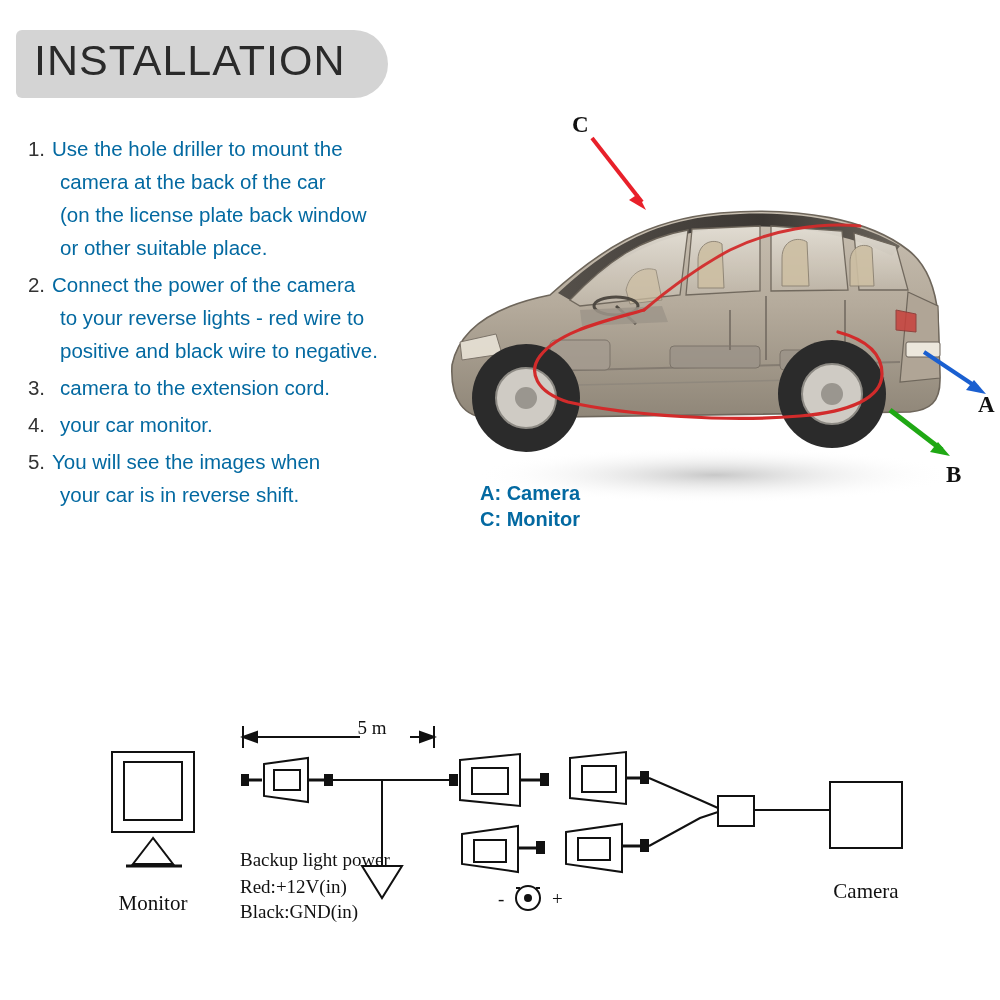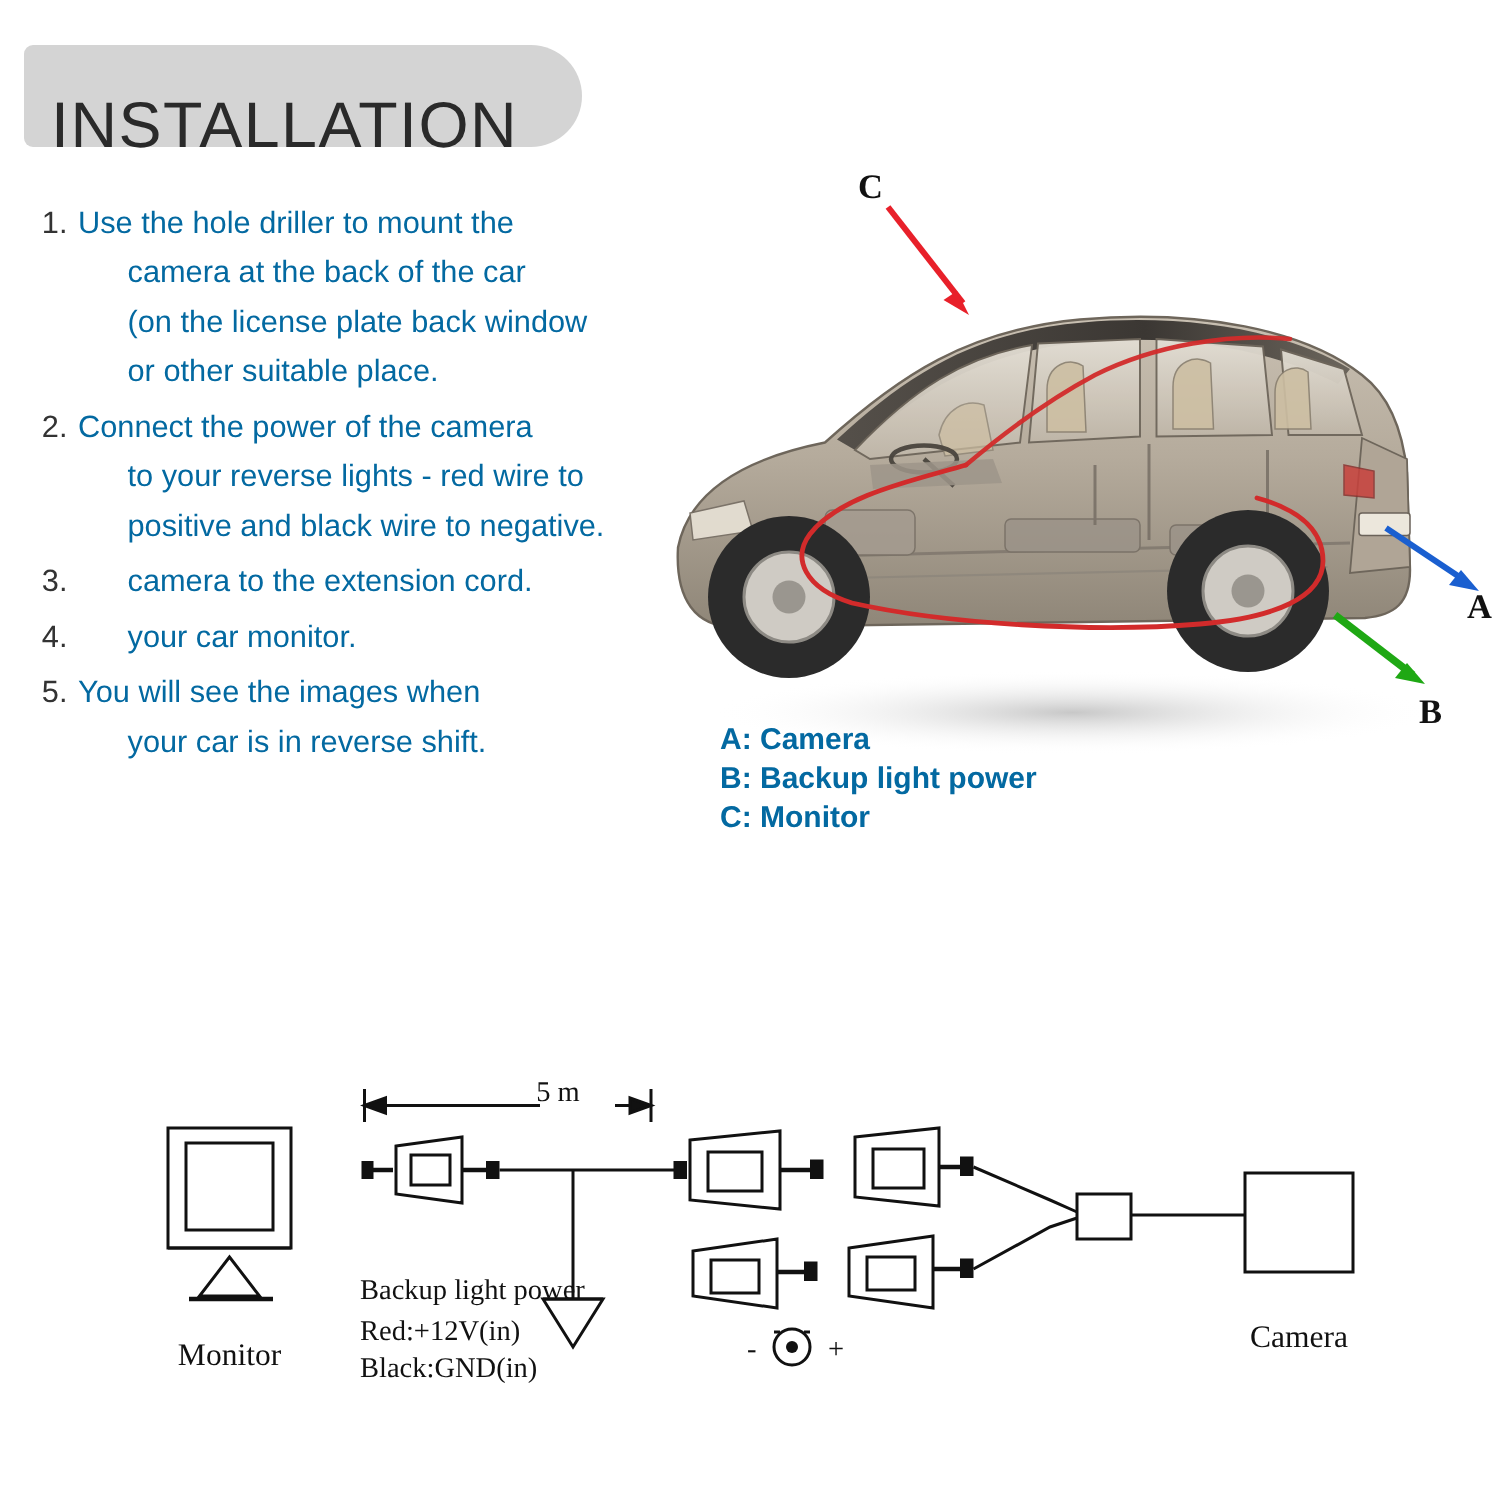--- a/index.html
+++ b/index.html
@@ -28,21 +28,20 @@
   }
   .title-text {
     position: absolute;
     left: 34px;
     top: 36px;
     font-size: 43px;
     letter-spacing: 1px;
     font-weight: 400;
     color: #2a2a2a;
     font-family: "Liberation Sans", sans-serif;
-    margin-top: 24px;
   }
 
   
   .steps {
     position: absolute;
     left: 22px;
     top: 132px;
     width: 410px;
   }
   .step {
@@ -61,21 +60,21 @@
   }
   .step-lines {
     flex: 1 1 auto;
   }
   .step-line {
     font-size: 20.5px;
     line-height: 33px;
     color: #0369a1;
     white-space: nowrap;
   }
-  .step-line.indent { padding-left: 8px; margin-left: 25px; }
+  .step-line.indent { padding-left: 8px; }
 
   
   .car-area {
     position: absolute;
     left: 430px;
     top: 110px;
     width: 570px;
     height: 460px;
   }
   .car-svg { display: block; }
@@ -267,21 +266,20 @@
     <g>
       <line x1="460" y1="300" x2="512" y2="340" stroke="#1fa814" stroke-width="5"></line>
       <polygon points="520,346 500,342 508,332" fill="#1fa814"></polygon>
       <text x="516" y="372" class="lbl" font-family="Liberation Sans, sans-serif" font-size="23" font-weight="bold" fill="#111">B</text>
     </g>
   </svg>
 </div>
 
 <div class="legend">
   <div>A: Camera</div>
-  <div>B: Backup light power</div>
   <div>C: Monitor</div>
 </div>
 
 <div class="wiring">
   <svg class="wiring-svg" width="1000" height="290" viewBox="0 0 1000 290" xmlns="http://www.w3.org/2000/svg">
     <g fill="none" stroke="#111" stroke-width="2">
 
       <g>
         <rect x="112" y="62" width="82" height="80"></rect>
         <rect x="124" y="72" width="58" height="58"></rect>

